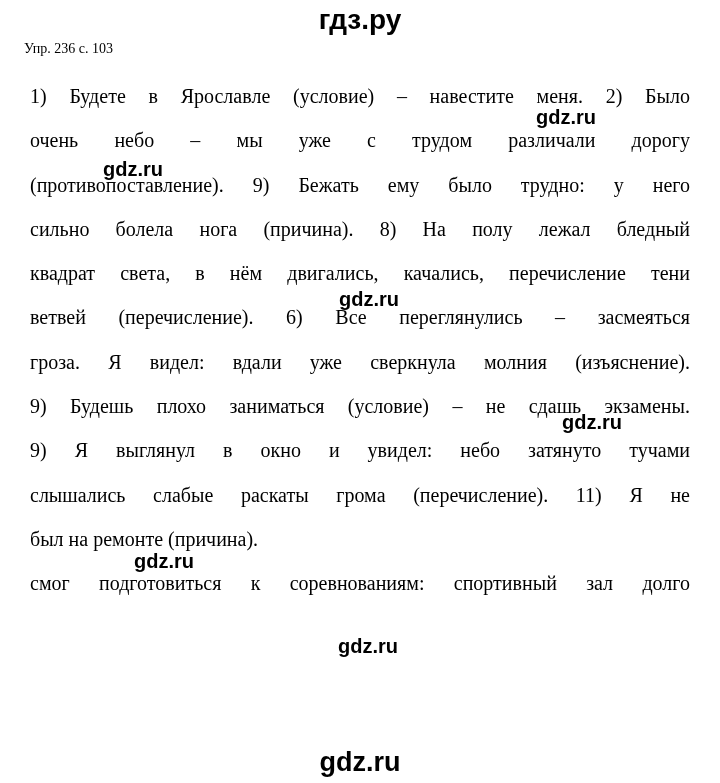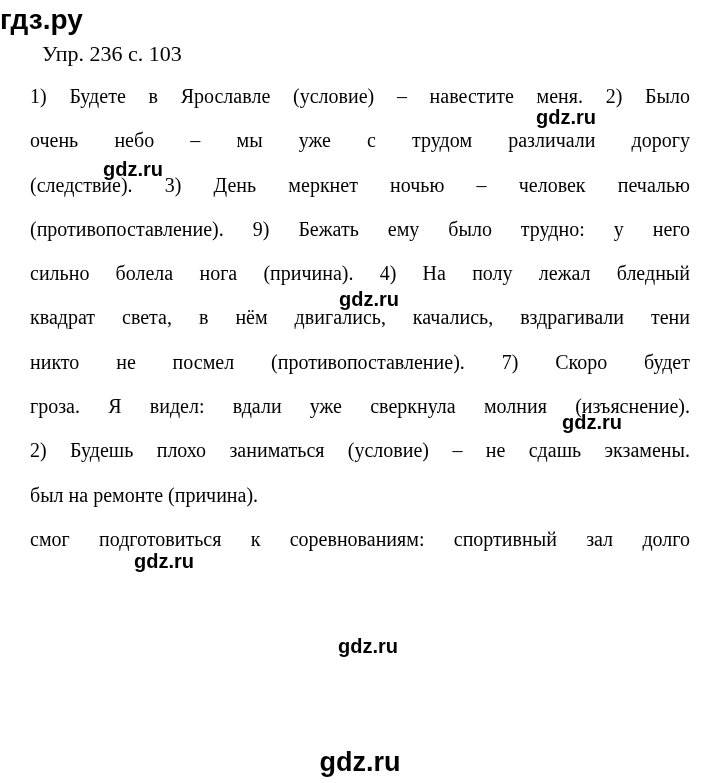--- a/index.html
+++ b/index.html
@@ -9,29 +9,30 @@
     height: 783px;
     background: #ffffff;
     color: #000000;
     font-family: "Liberation Serif", "DejaVu Serif", serif;
     overflow: hidden;
   }
   .site-header {
     position: absolute;
     top: 5px; left: 0;
     width: 100%;
+    text-align: center;
     font-family: "Liberation Sans", "DejaVu Sans", sans-serif;
     font-weight: 700;
     font-size: 28px;
     line-height: 1.1;
   }
   .exercise-title {
     position: absolute;
-    top: 41px; left: 42px;
-    font-size: 22px;
+    top: 41px; left: 24px;
+    font-size: 14px;
     line-height: 1.2;
   }
   .body-text {
     position: absolute;
     top: 74px; left: 30px;
     width: 660px;
   }
   .line {
     font-size: 20px;
     line-height: 44.3px;
@@ -74,27 +75,28 @@
 
 <div class="page">
 
   <div class="site-header">гдз.ру</div>
 
   <div class="exercise-title">Упр. 236 с. 103</div>
 
   <div class="body-text">
     <div class="line">1) Будете в Ярославле (условие) – навестите меня. 2) Было</div>
     <div class="line">очень небо – мы уже с трудом различали дорогу</div>
-    <div class="line">(следствие). 3) День меркнет ночью – человек печалью</div>
     <div class="line">(противопоставление). 9) Бежать ему было трудно: у него</div>
-    <div class="line">сильно болела нога (причина). 4) На полу лежал бледный</div>
-    <div class="line">квадрат света, в нём двигались, качались, вздрагивали тени</div>
-    <div class="line">никто не посмел (противопоставление). 7) Скоро будет</div>
+    <div class="line">сильно болела нога (причина). 8) На полу лежал бледный</div>
+    <div class="line">квадрат света, в нём двигались, качались, перечисление тени</div>
+    <div class="line">ветвей (перечисление). 6) Все переглянулись – засмеяться</div>
     <div class="line">гроза. Я видел: вдали уже сверкнула молния (изъяснение).</div>
-    <div class="line">2) Будешь плохо заниматься (условие) – не сдашь экзамены.</div>
+    <div class="line">9) Будешь плохо заниматься (условие) – не сдашь экзамены.</div>
+    <div class="line">9) Я выглянул в окно и увидел: небо затянуто тучами</div>
+    <div class="line">слышались слабые раскаты грома (перечисление). 11) Я не</div>
     <div class="line last">был на ремонте (причина).</div>
     <div class="line">смог подготовиться к соревнованиям: спортивный зал долго</div>
   </div>
 
   <div class="wm wm1">gdz.ru</div>
   <div class="wm wm2">gdz.ru</div>
   <div class="wm wm3">gdz.ru</div>
   <div class="wm wm4">gdz.ru</div>
   <div class="wm wm5">gdz.ru</div>
   <div class="wm wm6">gdz.ru</div>

